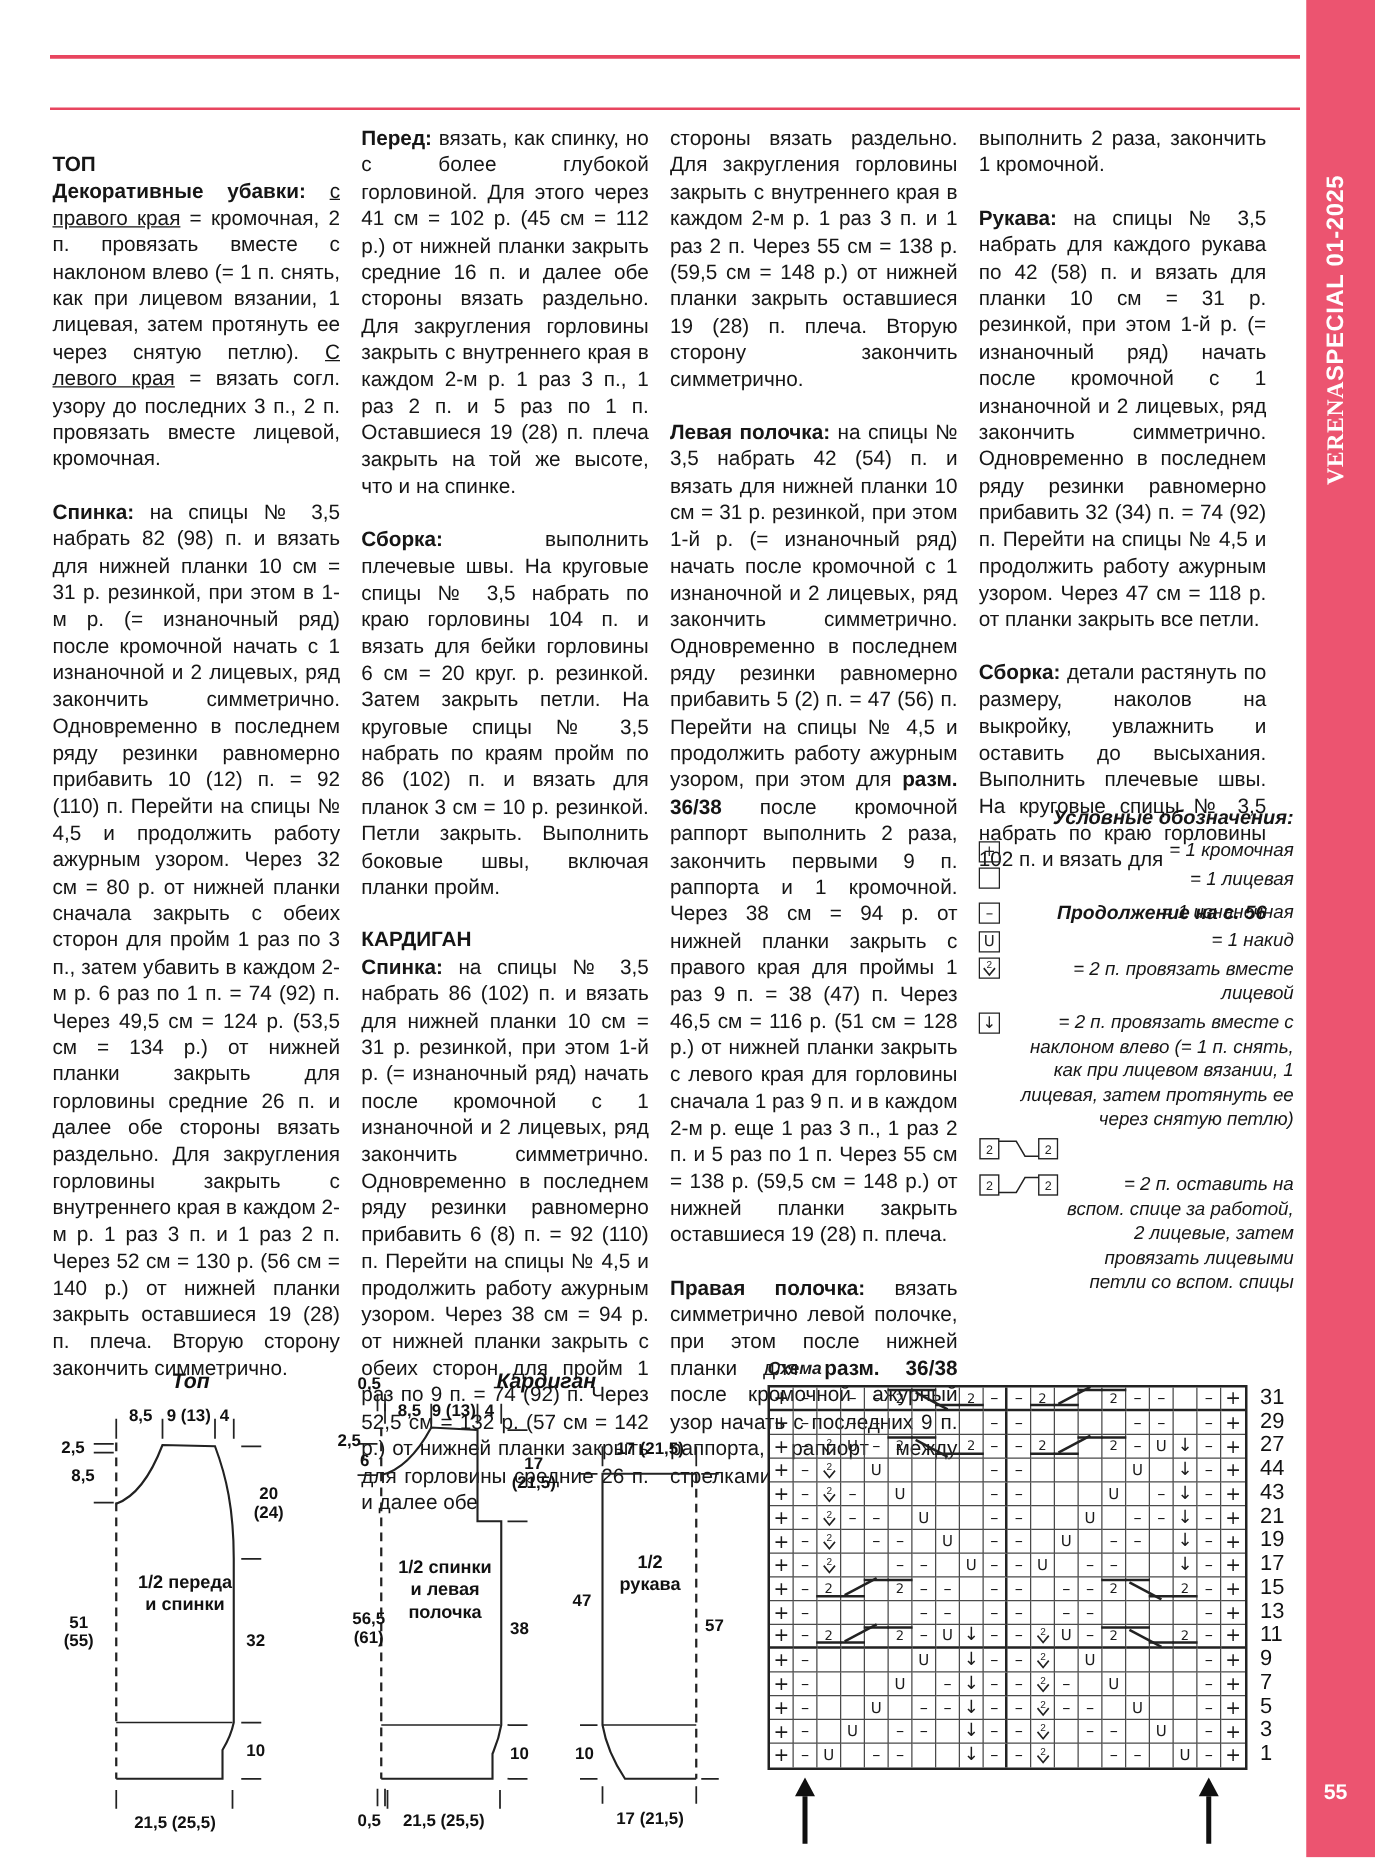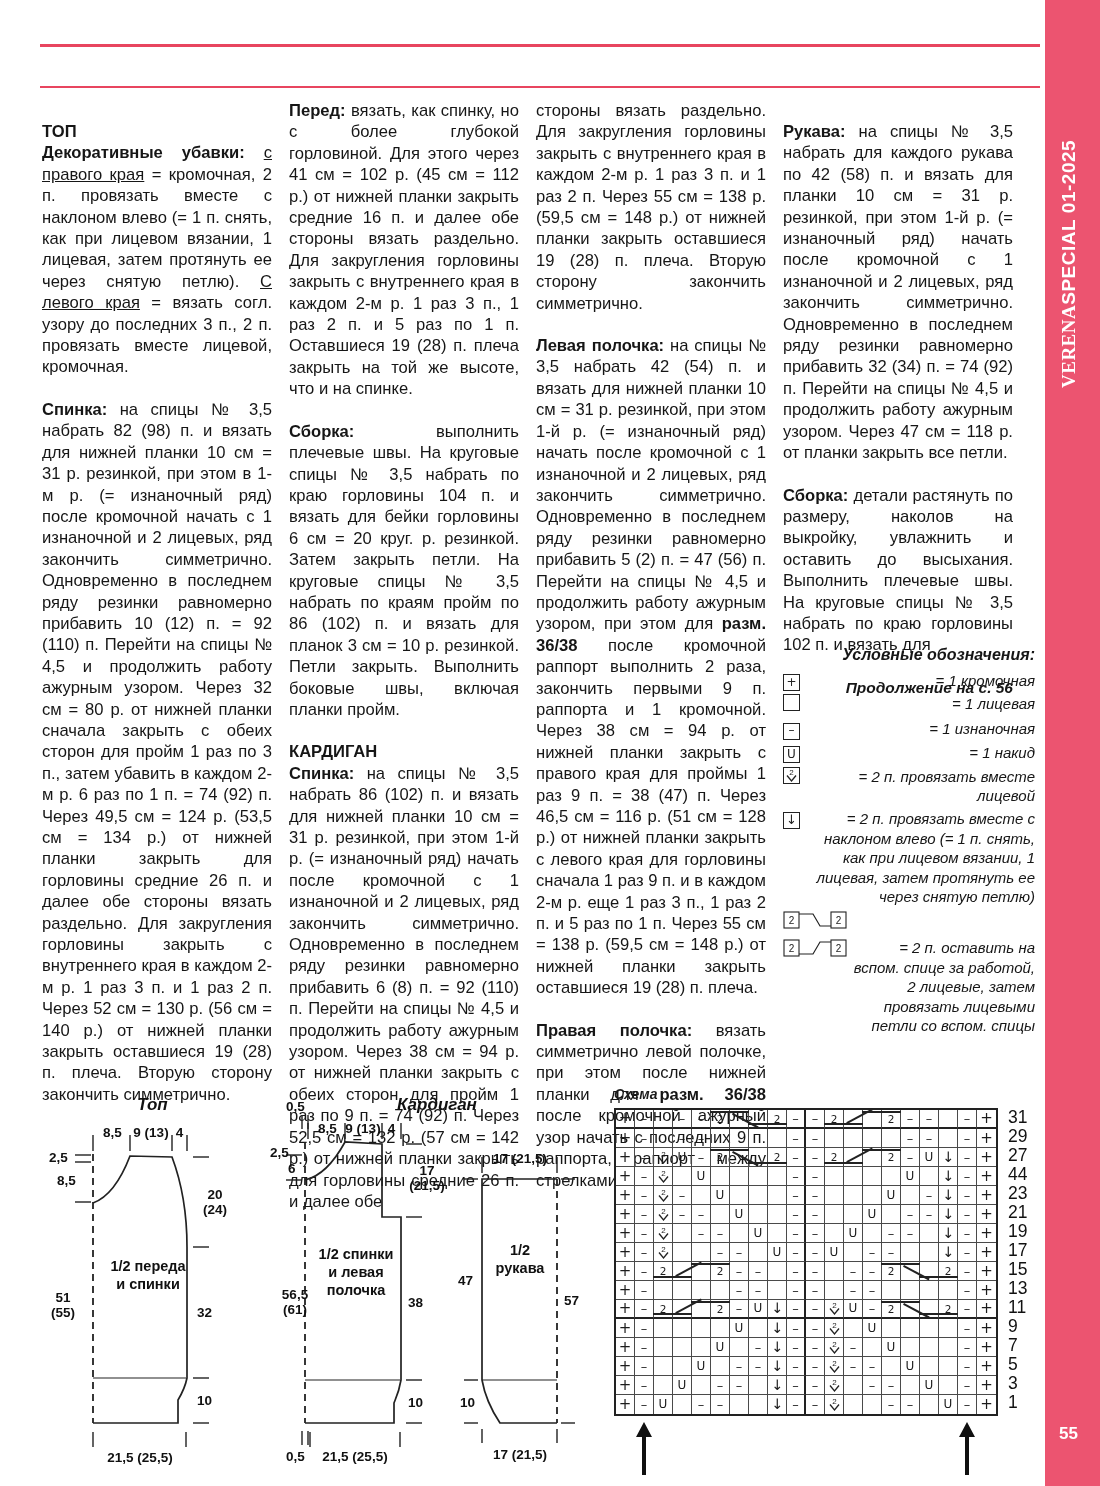--- a/index.html
+++ b/index.html
@@ -105,20 +105,21 @@
       <p class="para"><span class="rb">Сборка: </span><span>выполнить плечевые швы. На круговые спицы № 3,5 набрать по краю горловины 104 п. и вязать для бейки горловины 6 см = 20 круг. р. резинкой. Затем закрыть петли. На круговые спицы № 3,5 набрать по краям пройм по 86 (102) п. и вязать для планок 3 см = 10 р. резинкой. Петли закрыть. Выполнить боковые швы, включая планки пройм.</span></p>
       <p class="para"><span class="rb">КАРДИГАН</span></p>
       <p class="para tight"><span class="rb">Спинка: </span><span>на спицы № 3,5 набрать 86 (102) п. и вязать для нижней планки 10 см = 31 р. резинкой, при этом 1-й р. (= изнаночный ряд) начать после кромочной с 1 изнаночной и 2 лицевых, ряд закончить симметрично. Одновременно в последнем ряду резинки равномерно прибавить 6 (8) п. = 92 (110) п. Перейти на спицы № 4,5 и продолжить работу ажурным узором. Через 38 см = 94 р. от нижней планки закрыть с обеих сторон для пройм 1 раз по 9 п. = 74 (92) п. Через 52,5 см = 132 р. (57 см = 142 р.) от нижней планки закрыть для горловины средние 26 п. и далее обе</span></p>
     </div>
   <div class="col" style="left:536px">
       <p class="para first"><span>стороны вязать раздельно. Для закругления горловины закрыть с внутреннего края в каждом 2-м р. 1 раз 3 п. и 1 раз 2 п. Через 55 см = 138 р. (59,5 см = 148 р.) от нижней планки закрыть оставшиеся 19 (28) п. плеча. Вторую сторону закончить симметрично.</span></p>
       <p class="para"><span class="rb">Левая полочка: </span><span>на спицы № 3,5 набрать 42 (54) п. и вязать для нижней планки 10 см = 31 р. резинкой, при этом 1-й р. (= изнаночный ряд) начать после кромочной с 1 изнаночной и 2 лицевых, ряд закончить симметрично. Одновременно в последнем ряду резинки равномерно прибавить 5 (2) п. = 47 (56) п. Перейти на спицы № 4,5 и продолжить работу ажурным узором, при этом для </span><span class="rb">разм. 36/38</span><span> после кромочной раппорт выполнить 2 раза, закончить первыми 9 п. раппорта и 1 кромочной. Через 38 см = 94 р. от нижней планки закрыть с правого края для проймы 1 раз 9 п. = 38 (47) п. Через 46,5 см = 116 р. (51 см = 128 р.) от нижней планки закрыть с левого края для горловины сначала 1 раз 9 п. и в каждом 2-м р. еще 1 раз 3 п., 1 раз 2 п. и 5 раз по 1 п. Через 55 см = 138 р. (59,5 см = 148 р.) от нижней планки закрыть оставшиеся 19 (28) п. плеча.</span></p>
       <p class="para"><span class="rb">Правая полочка: </span><span>вязать симметрично левой полочке, при этом после нижней планки для </span><span class="rb">разм. 36/38</span><span> после кромочной ажурный узор начать с последних 9 п. раппорта, раппорт между стрелками</span></p>
     </div>
   <div class="col" style="left:783px">
+      <p class="para first"><span>выполнить 2 раза, закончить 1 кромочной.</span></p>
       <p class="para"><span class="rb">Рукава: </span><span>на спицы № 3,5 набрать для каждого рукава по 42 (58) п. и вязать для планки 10 см = 31 р. резинкой, при этом 1-й р. (= изнаночный ряд) начать после кромочной с 1 изнаночной и 2 лицевых, ряд закончить симметрично. Одновременно в последнем ряду резинки равномерно прибавить 32 (34) п. = 74 (92) п. Перейти на спицы № 4,5 и продолжить работу ажурным узором. Через 47 см = 118 р. от планки закрыть все петли.</span></p>
       <p class="para"><span class="rb">Сборка: </span><span>детали растянуть по размеру, наколов на выкройку, увлажнить и оставить до высыхания. Выполнить плечевые швы. На круговые спицы № 3,5 набрать по краю горловины 102 п. и вязать для</span></p>
       <p class="para cont"><span class="rb ri">Продолжение на с. 56</span></p>
     </div>
 
   <div class="legend">
     <div class="legend-title">Условные обозначения:</div>
     <div>
         <div class="lrow">
           <span class="lsym"><span class="lbox">+</span></span>
@@ -684,21 +685,21 @@
             <span class="cell g yo">U</span>
             <span class="cell g dash">–</span>
             <span class="cell g plus">+</span>
           </div>
         </div>
       <div class="rnums">
           <span class="rnum">31</span>
           <span class="rnum">29</span>
           <span class="rnum">27</span>
           <span class="rnum">44</span>
-          <span class="rnum">23</span>
+          <span class="rnum">43</span>
           <span class="rnum">21</span>
           <span class="rnum">19</span>
           <span class="rnum">17</span>
           <span class="rnum">15</span>
           <span class="rnum">13</span>
           <span class="rnum">11</span>
           <span class="rnum">9</span>
           <span class="rnum">7</span>
           <span class="rnum">5</span>
           <span class="rnum">3</span>

